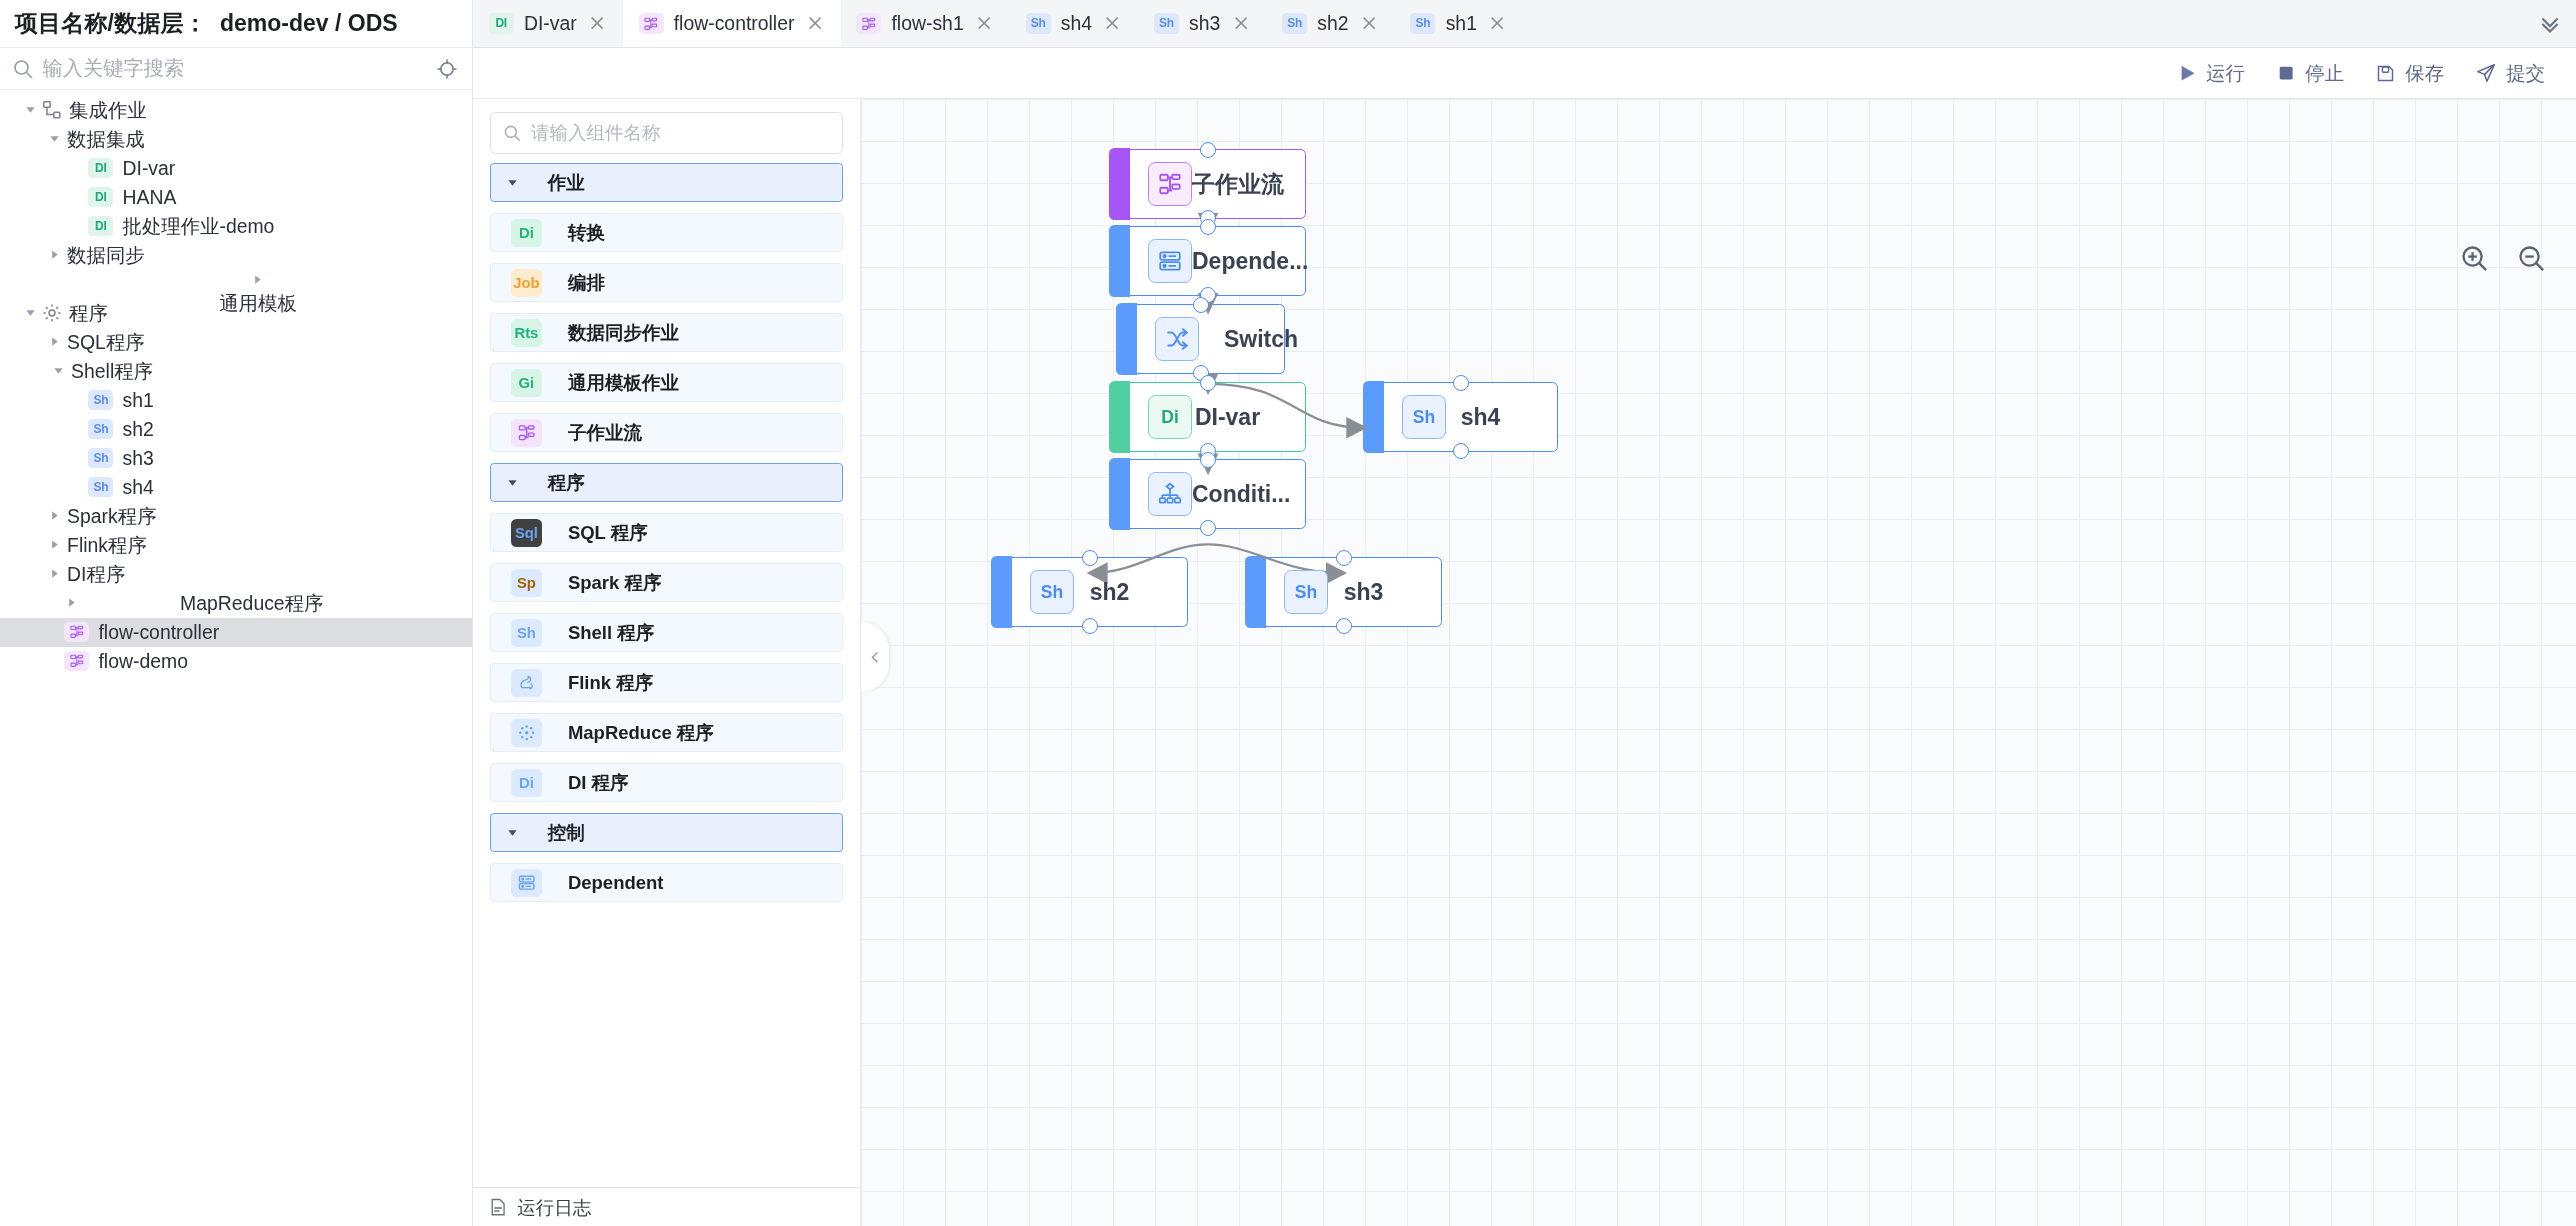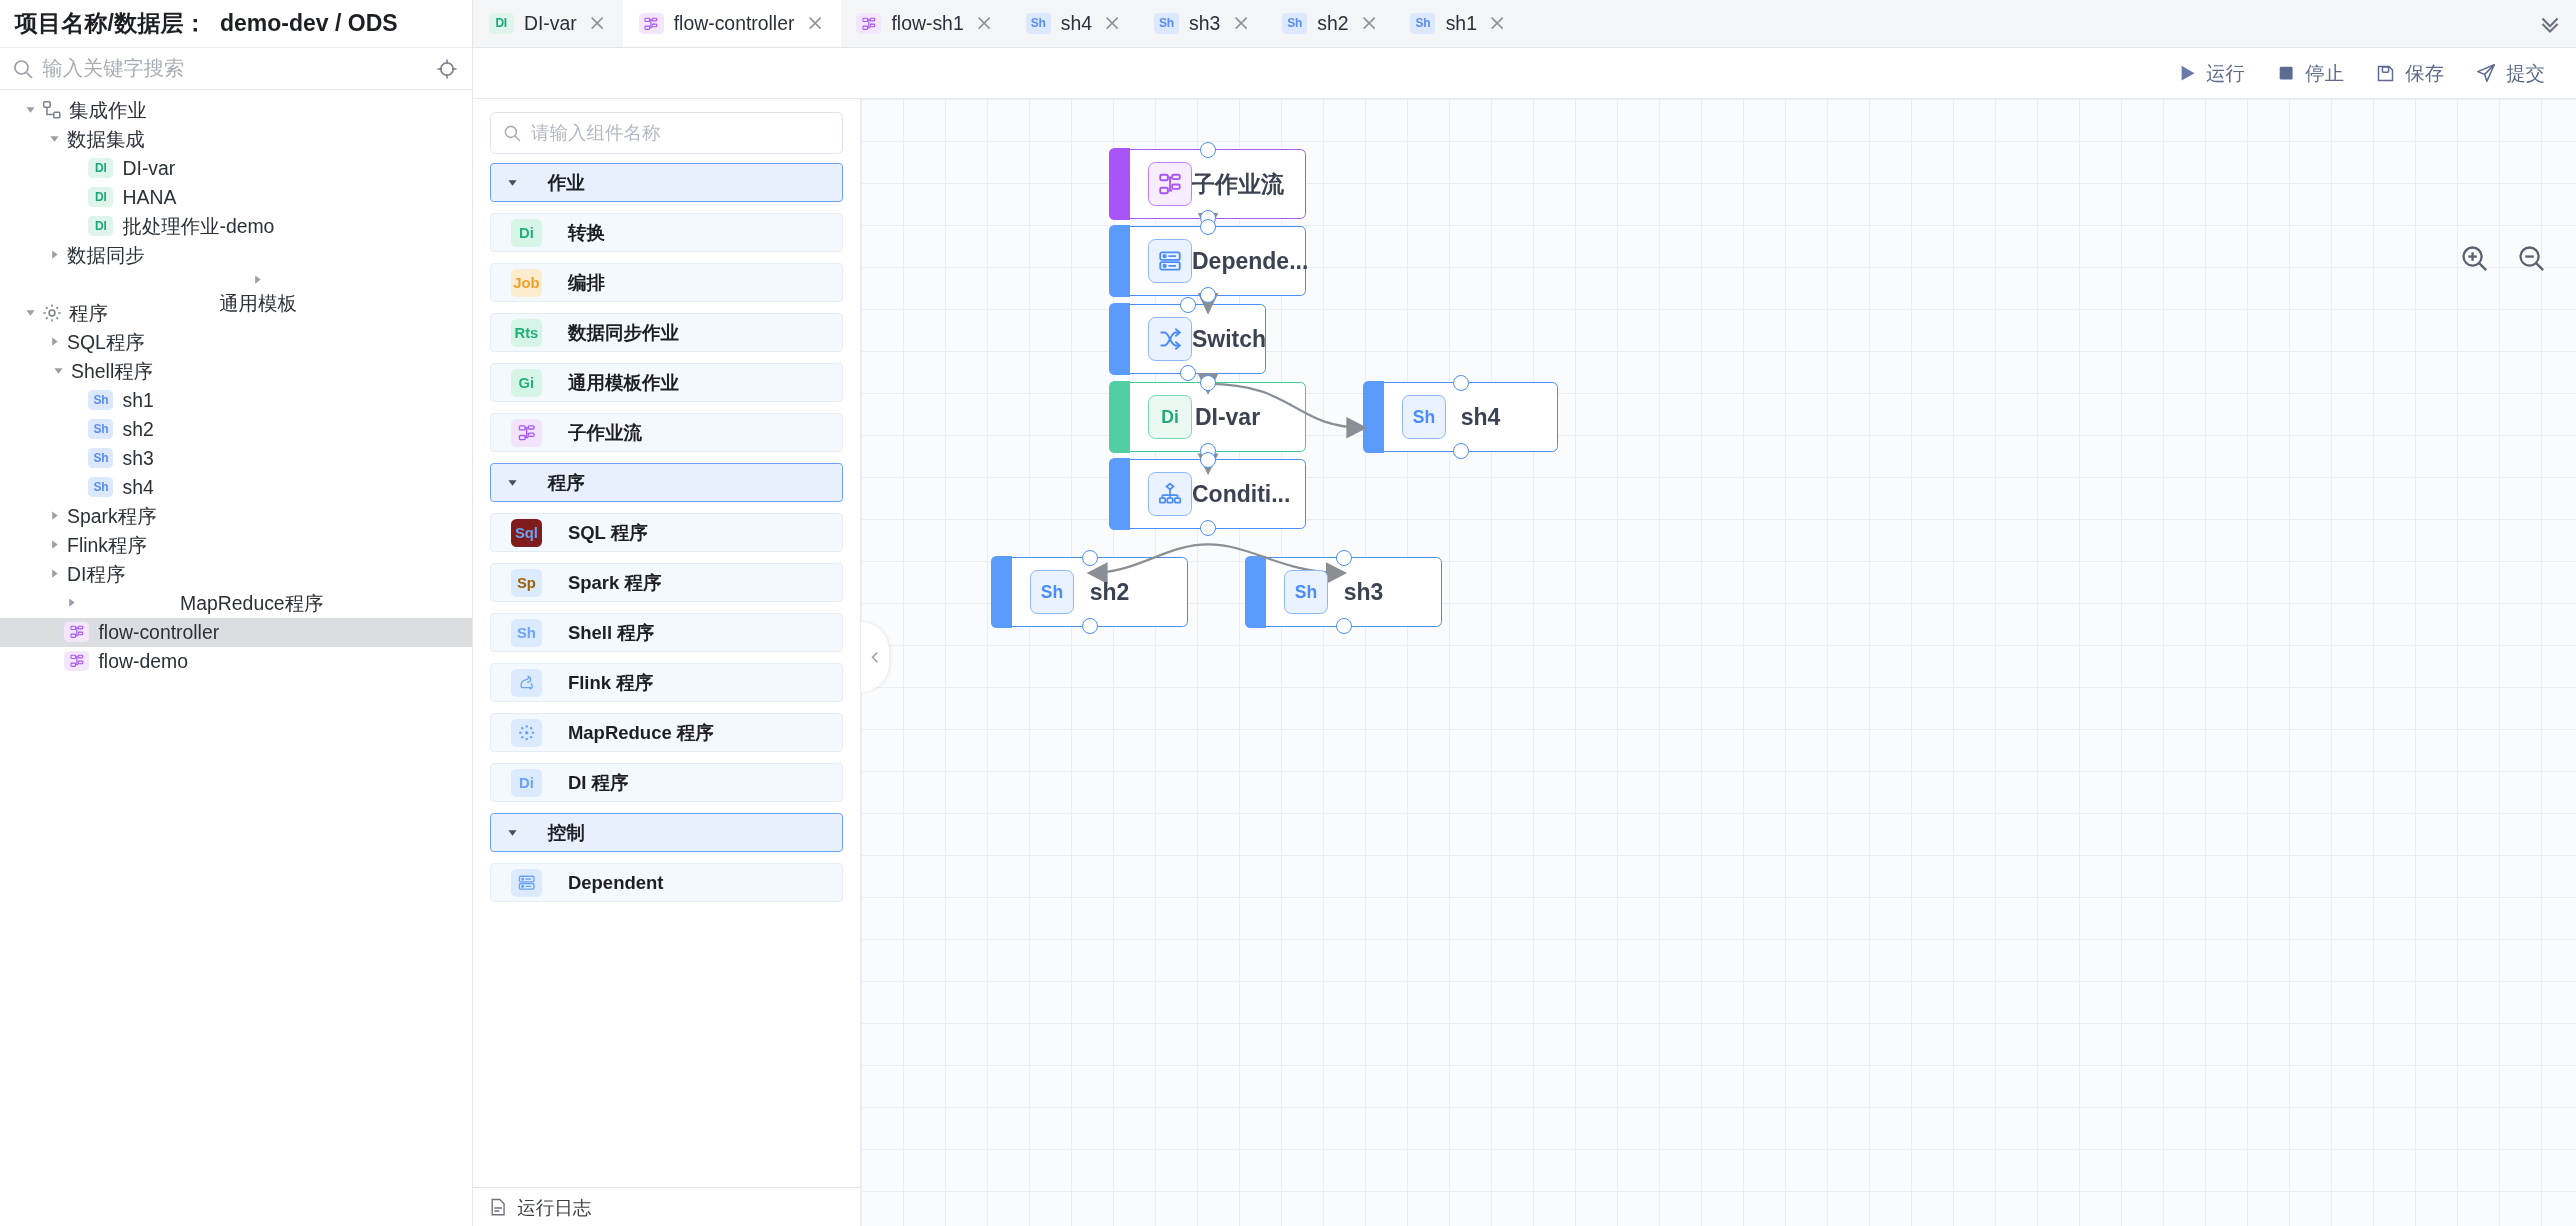--- a/index.html
+++ b/index.html
@@ -147,21 +147,21 @@
   .pal-item .pbadge {
     width: 31px; height: 28px; border-radius: 5.5px; flex: 0 0 31px;
     display: flex; align-items: center; justify-content: center;
     font-size: 14.8px; font-weight: bold; margin-right: 26px;
   }
   .pbadge.di   { background: #d6f5e7; color: #22b07d; }
   .pbadge.job  { background: #fdeccd; color: #f0a030; }
   .pbadge.rts  { background: #d6f5e7; color: #22b07d; }
   .pbadge.gi   { background: #d6f5e7; color: #22b07d; }
   .pbadge.flow { background: #f3e3fd; color: #a855f7; }
-  .pbadge.sql  { background: #7f1d1d; color: #6aa3f5; }
+  .pbadge.sql  { background: #404040; color: #6aa3f5; }
   .pbadge.sp   { background: #dceaff; color: #a16207; }
   .pbadge.sh   { background: #dceaff; color: #6aa3f5; }
   .pbadge.flink{ background: #dceaff; color: #6aa3f5; }
   .pbadge.mr   { background: #dceaff; color: #6aa3f5; }
   .pbadge.di2  { background: #dceaff; color: #6aa3f5; }
   .pbadge.dep  { background: #dceaff; color: #6aa3f5; }
   .pal-item .plabel { font-size: 18.5px; font-weight: bold; color: #1c1f23; }
 
   .logbar {
     height: 39px; flex: 0 0 39px; border-top: 0.9px solid #e2e4e9;
@@ -774,21 +774,21 @@
                     <rect x="3" y="13" width="18" height="7" rx="1.6"></rect>
                     <circle cx="7" cy="7.5" r="1.1" fill="currentColor"></circle>
                     <circle cx="7" cy="16.5" r="1.1" fill="currentColor"></circle>
                     <path d="M10.5 7.5h7M10.5 16.5h7"></path>
                   </svg></span>
               </div>
               <div class="nlabel">Depende...</div>
               <div class="port top"></div>
               <div class="port bot"></div>
             </div>
-            <div class="node n-blue" style="left: 249px; top: 205px; width: 156px;">
+            <div class="node n-blue" style="left: 256px; top: 205px; width: 168px; gap: 25px;">
               <div class="accent"></div>
               <div class="nicon">
                 <span style="width:26px;height:26px;display:block"><svg viewBox="0 0 24 24" fill="none" stroke="currentColor" stroke-width="1.8" stroke-linecap="round">
                     <path d="M4 6h3c4 0 6 12 10 12h3"></path>
                     <path d="M4 18h3c4 0 6-12 10-12h3"></path>
                     <polyline points="17.5,3 21,6 17.5,9"></polyline>
                     <polyline points="17.5,15 21,18 17.5,21"></polyline>
                   </svg></span>
               </div>
               <div class="nlabel">Switch</div>

